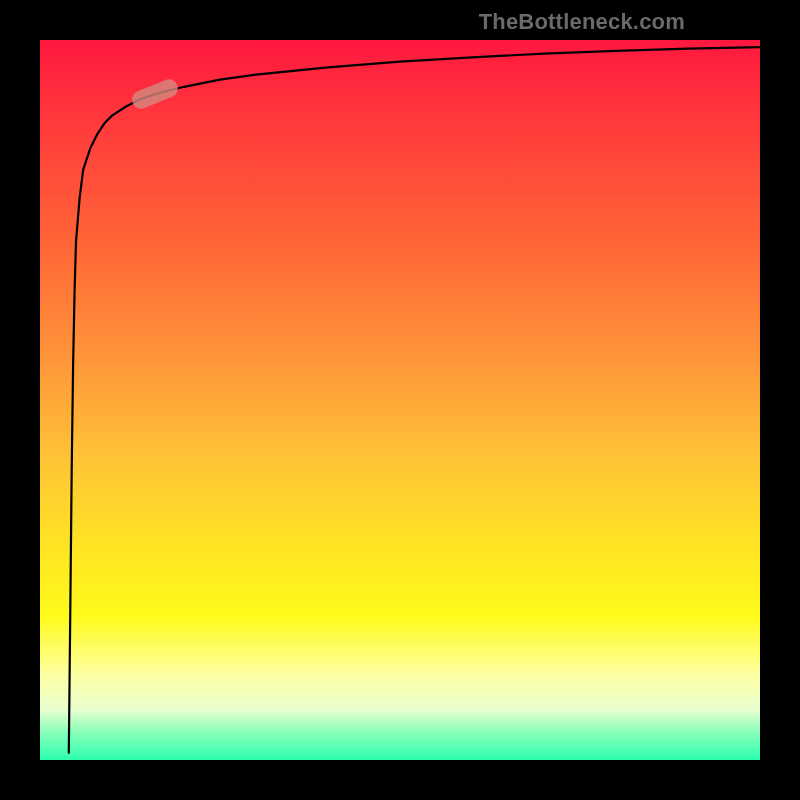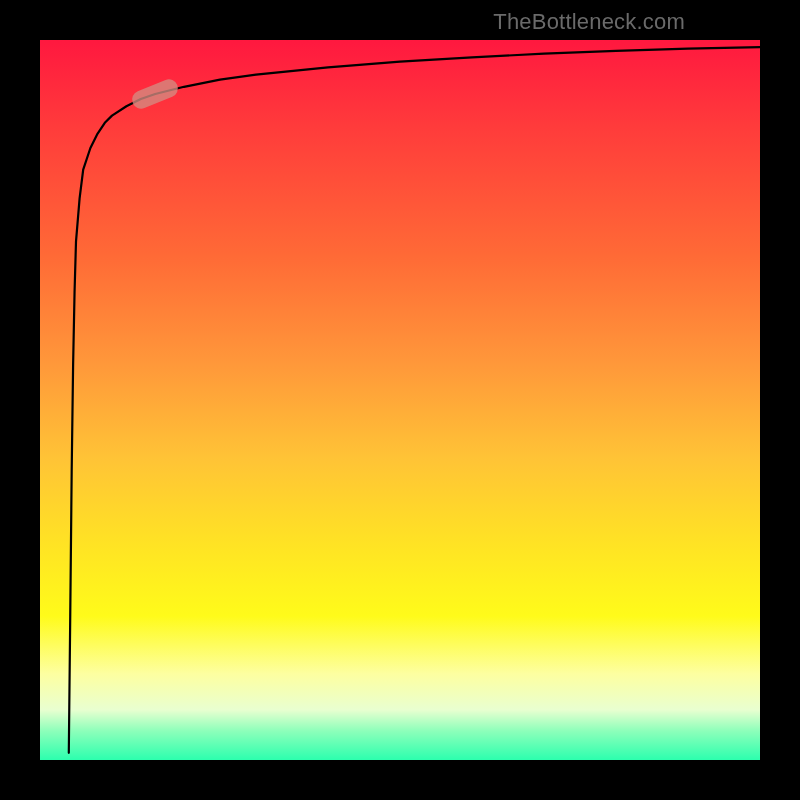--- a/index.html
+++ b/index.html
@@ -9,20 +9,21 @@
     height: 800px;
     overflow: hidden;
     background: #000;
     font-family: Arial, Helvetica, sans-serif;
   }
   .frame {
     position: relative;
     width: 699px;
     height: 800px;
     background: #000;
+    font-weight: bold;
   }
   .plot-area {
     position: absolute;
     left: 40px;
     top: 40px;
     width: 720px;
     height: 720px;
     overflow: hidden;
   }
   .gradient-fill {

